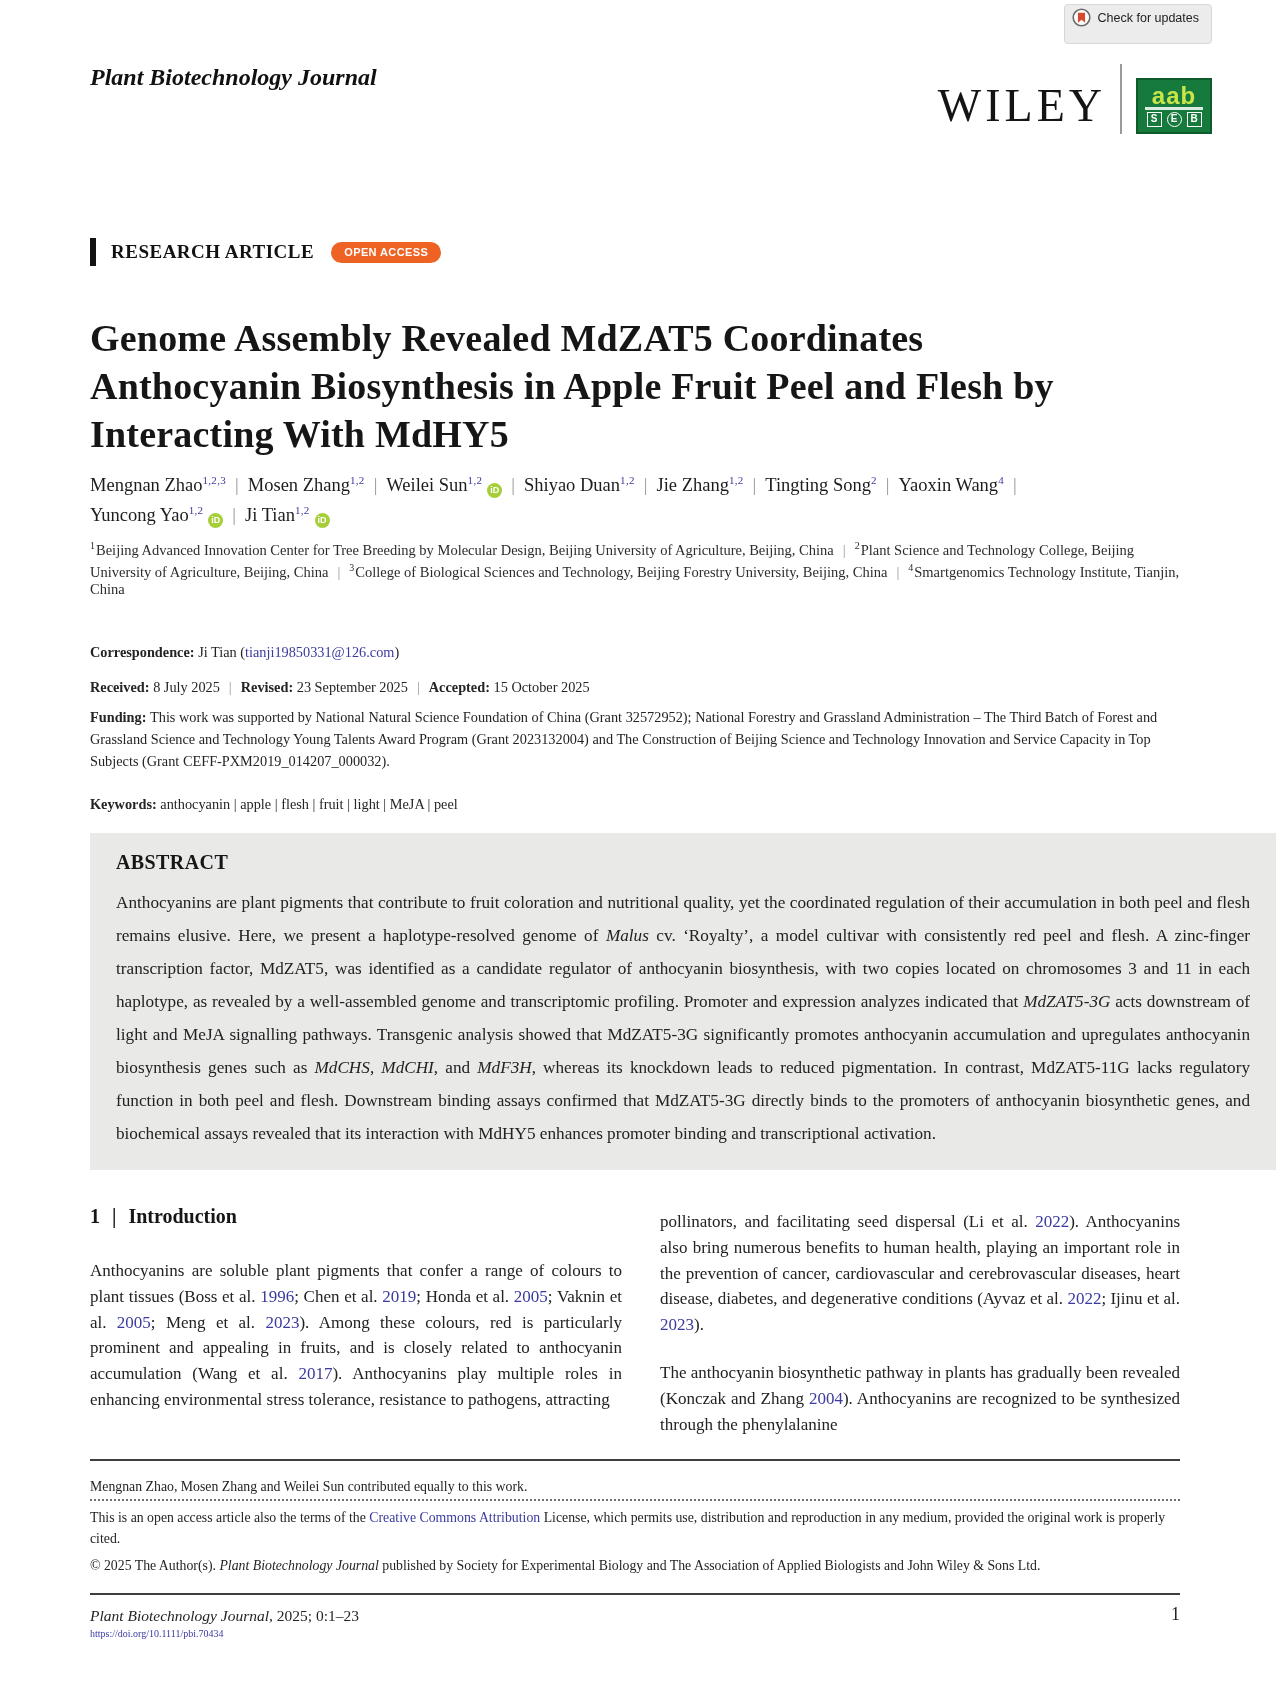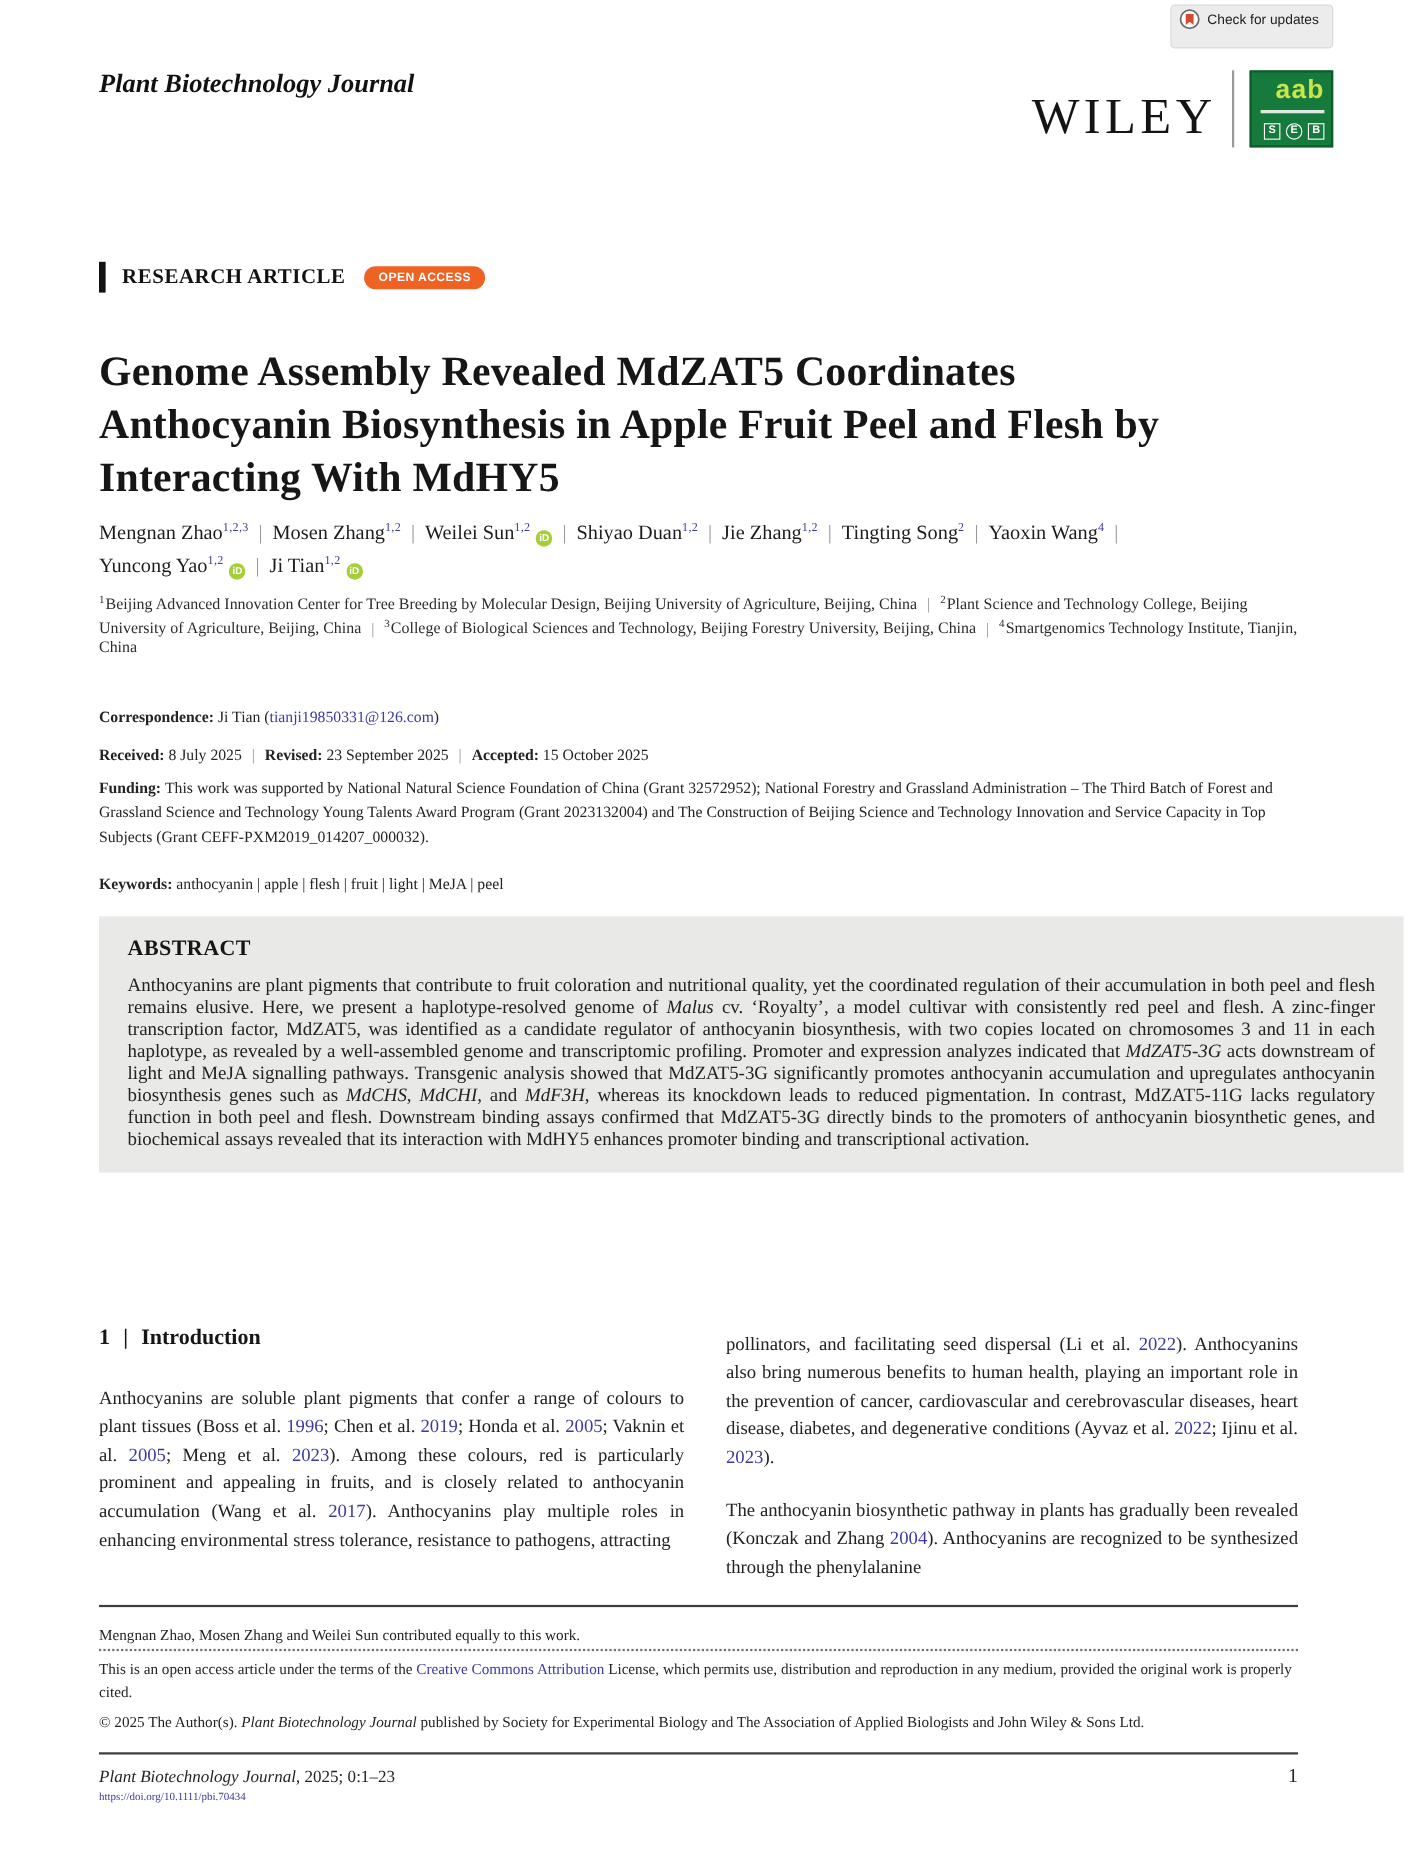--- a/index.html
+++ b/index.html
@@ -10,22 +10,22 @@
   .check-badge{position:absolute;top:4px;right:68px;display:flex;align-items:center;gap:7px;
     background:#ececec;border:1px solid #d7d7d7;border-radius:4px;padding:3px 12px 16px 7px;
     font-family:"Liberation Sans",sans-serif;font-size:12.5px;color:#222;text-decoration:none;cursor:pointer}
   .crossmark{display:inline-flex}
 
   
   .journal-name{position:absolute;left:90px;top:64px;font-size:24px;font-weight:700;font-style:italic;color:#111}
   .wiley-group{position:absolute;top:64px;right:68px;display:flex;align-items:flex-end;gap:14px}
   .wiley{font-size:46px;line-height:1;letter-spacing:4px;color:#141414;margin-bottom:5px}
   .hdr-divider{width:2px;height:70px;background:#9a9a9a}
-  .seb-logo{display:flex;flex-direction:column;align-items:flex-end;justify-content:space-between;
-    width:76px;height:70px;background:#177a3d;border:2px solid #0e5c2b;padding:5px 6px 5px}
+  .seb-logo{display:flex;flex-direction:column;align-items:center;justify-content:space-between;
+    width:76px;height:56px;background:#177a3d;border:2px solid #0e5c2b;padding:5px 6px 5px}
   .seb-top{font:bold 24px/22px "Liberation Sans",sans-serif;color:#c9e54a;letter-spacing:1px}
   .seb-strip{width:58px;height:3px;background:rgba(255,255,255,.85)}
   .seb-row{display:flex;gap:5px;margin-top:2px}
   .seb-box{display:inline-block;width:15px;height:15px;border:1.5px solid #fff;color:#fff;
     font:bold 10px/12px "Liberation Sans",sans-serif;text-align:center}
   .seb-circ{border-radius:50%}
 
   
   .type-row{position:absolute;left:90px;top:238px;display:flex;align-items:center}
   .type-bar{width:6px;height:28px;background:#121212;margin-right:15px}
@@ -52,21 +52,21 @@
   .affiliations{position:absolute;left:90px;top:537px;width:1090px;font-size:14.5px;line-height:17px;color:#2c2c2c}
   .meta{position:absolute;left:90px;width:1090px;font-size:14.3px;line-height:22px;color:#242424}
   .correspondence{top:641px}
   .history{top:676px}
   .funding{top:706px}
   .keywords{top:793px}
 
   
   .abstract{position:absolute;left:90px;top:833px;width:1186px;background:#e9e9e8;padding:18px 26px 20px}
   .abstract h2{font-size:20px;letter-spacing:.4px;color:#161616;margin-bottom:12px}
-  .abstract p{font-size:17.2px;line-height:20px;text-align:justify;color:#222}
+  .abstract p{font-size:17.2px;line-height:33px;text-align:justify;color:#222}
 
   
   .cols{position:absolute;left:90px;top:1205px;width:1090px;display:flex;gap:38px}
   .col-left{width:532px}
   .col-right{width:520px;padding-top:4px}
   .sec-heading{font-size:20px;color:#161616;margin-bottom:30px}
   .body-p{font-size:17px;line-height:25.8px;text-align:justify;color:#222}
   .body-p + .body-p{margin-top:22px}
 
   
@@ -144,21 +144,21 @@
     </div>
     <div class="col-right">
       <p class="body-p"><span class="seg-plain">pollinators, and facilitating seed dispersal (Li et al. </span><span class="seg-link">2022</span><span class="seg-plain">). Anthocyanins also bring numerous benefits to human health, playing an important role in the prevention of cancer, cardiovascular and cerebrovascular diseases, heart disease, diabetes, and degenerative conditions (Ayvaz et al. </span><span class="seg-link">2022</span><span class="seg-plain">; Ijinu et al. </span><span class="seg-link">2023</span><span class="seg-plain">).</span></p>
       <p class="body-p"><span class="seg-plain">The anthocyanin biosynthetic pathway in plants has gradually been revealed (Konczak and Zhang </span><span class="seg-link">2004</span><span class="seg-plain">). Anthocyanins are recognized to be synthesized through the phenylalanine</span></p>
     </div>
   </div>
 
   <div class="fn-rule"></div>
   <div class="fn-text contrib">Mengnan Zhao, Mosen Zhang and Weilei Sun contributed equally to this work.</div>
   <div class="fn-dotted"></div>
-  <div class="fn-text license"><span class="seg-plain">This is an open access article under the terms of the </span><span class="seg-link">Creative Commons Attribution</span><span class="seg-plain"> License, which permits use, distribution and reproduction in any medium, provided the original work is properly cited.</span></div>
+  <div class="fn-text license"><span class="seg-plain">This is an open access article also the terms of the </span><span class="seg-link">Creative Commons Attribution</span><span class="seg-plain"> License, which permits use, distribution and reproduction in any medium, provided the original work is properly cited.</span></div>
   <div class="fn-text copyright"><span class="seg-plain">© 2025 The Author(s). </span><span class="seg-italic">Plant Biotechnology Journal</span><span class="seg-plain"> published by Society for Experimental Biology and The Association of Applied Biologists and John Wiley &amp; Sons Ltd.</span></div>
   <div class="bot-rule"></div>
 
   <div class="citation"><span class="seg-italic">Plant Biotechnology Journal</span><span class="seg-plain">, 2025; 0:1–23</span></div>
   <a class="doi">https://doi.org/10.1111/pbi.70434</a>
   <div class="page-num">1</div>
 
 </div>
 
 </body></html>

